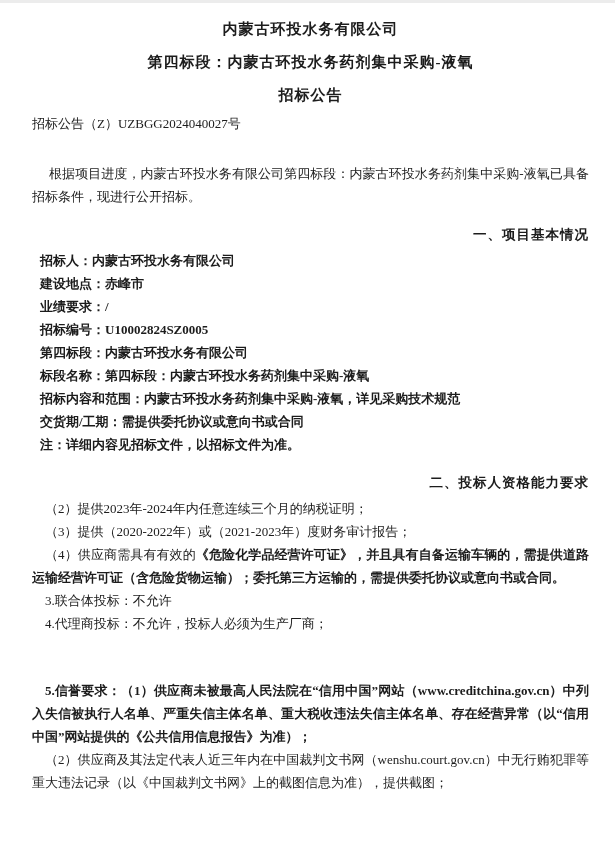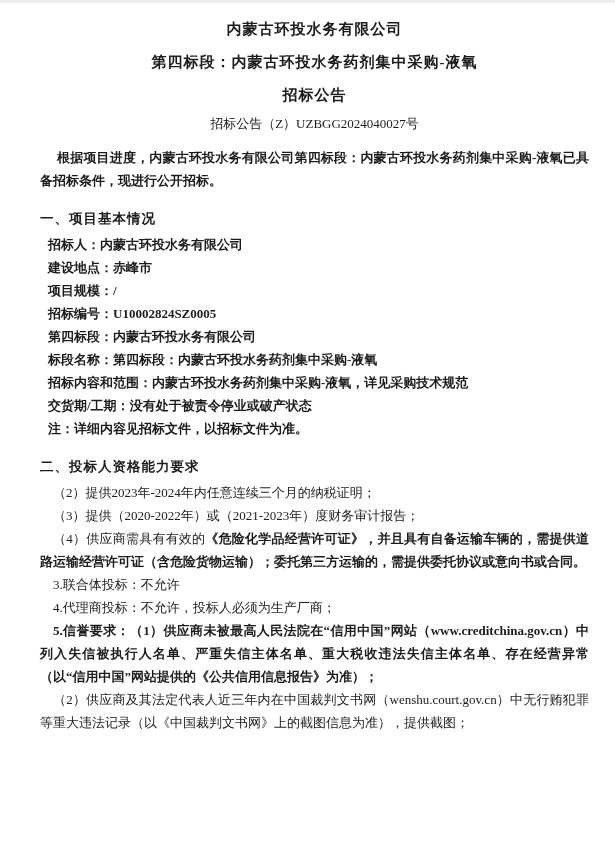--- a/index.html
+++ b/index.html
@@ -12,90 +12,91 @@
     height: 848px;
     overflow: hidden;
     font-family: "Liberation Serif", "DejaVu Serif", serif;
     color: #1c1c1c;
     border-top: 3px solid #ececec;
     box-sizing: border-box;
   }
   .page {
     box-sizing: border-box;
     width: 615px;
-    padding: 10px 26px 0 40px;
+    padding: 10px 26px 0 32px;
   }
   .title-line {
     text-align: center;
     font-weight: bold;
     font-size: 15px;
     line-height: 33px;
     letter-spacing: 1px;
   }
   .doc-number {
-    text-align: center;
+    text-align: left;
     font-size: 13px;
     line-height: 18px;
     margin-top: 3px;
   }
   .intro {
-    margin: 13px 0 0 0;
+    margin: 29px 0 0 0;
     font-size: 13px;
-    font-weight: bold;
+    font-weight: normal;
     line-height: 23px;
     text-align: justify;
     text-indent: 17px;
   }
   .section-heading {
     margin: 15px 0 3px 0;
     font-size: 13.5px;
     font-weight: bold;
     line-height: 23px;
     letter-spacing: 1px;
+    text-align: right;
   }
   .info-line {
     margin-left: 8px;
     font-size: 13px;
     font-weight: bold;
     line-height: 23px;
     white-space: nowrap;
   }
   .para {
     margin: 0;
     font-size: 13px;
     line-height: 23px;
     text-align: justify;
     text-indent: 13px;
   }
-  .b { font-weight: bold; }
+  .b { font-weight: bold; margin-top: 44px; }
 </style>
 </head>
 <body>
 
 <div class="page">
 
   <div class="title-line">内蒙古环投水务有限公司</div>
   <div class="title-line">第四标段：内蒙古环投水务药剂集中采购-液氧</div>
   <div class="title-line">招标公告</div>
 
   <div class="doc-number">招标公告（Z）UZBGG2024040027号</div>
 
   <p class="intro">根据项目进度，内蒙古环投水务有限公司第四标段：内蒙古环投水务药剂集中采购-液氧已具备招标条件，现进行公开招标。</p>
 
   <div class="section-heading">一、项目基本情况</div>
 
   <div>
     <div class="info-line"><span>招标人：</span><span>内蒙古环投水务有限公司</span></div>
     <div class="info-line"><span>建设地点：</span><span>赤峰市</span></div>
-    <div class="info-line"><span>项目规模：</span><span>/</span></div>
+    <div class="info-line"><span>业绩要求：</span><span>/</span></div>
     <div class="info-line"><span>招标编号：</span><span>U10002824SZ0005</span></div>
     <div class="info-line"><span>第四标段：</span><span>内蒙古环投水务有限公司</span></div>
     <div class="info-line"><span>标段名称：</span><span>第四标段：内蒙古环投水务药剂集中采购-液氧</span></div>
     <div class="info-line"><span>招标内容和范围：</span><span>内蒙古环投水务药剂集中采购-液氧，详见采购技术规范</span></div>
-    <div class="info-line"><span>交货期/工期：</span><span>没有处于被责令停业或破产状态</span></div>
+    <div class="info-line"><span>交货期/工期：</span><span>需提供委托协议或意向书或合同</span></div>
     <div class="info-line"><span>注：</span><span>详细内容见招标文件，以招标文件为准。</span></div>
   </div>
 
   <div class="section-heading">二、投标人资格能力要求</div>
 
   <div>
     <p class="para">（2）提供2023年-2024年内任意连续三个月的纳税证明；</p>
     <p class="para">（3）提供（2020-2022年）或（2021-2023年）度财务审计报告；</p>
     <p class="para"><span>（4）供应商需具有有效的</span><span class="b">《危险化学品经营许可证》，并且具有自备运输车辆的，需提供道路运输经营许可证（含危险货物运输）；委托第三方运输的，需提供委托协议或意向书或合同。</span></p>
     <p class="para">3.联合体投标：不允许</p>

